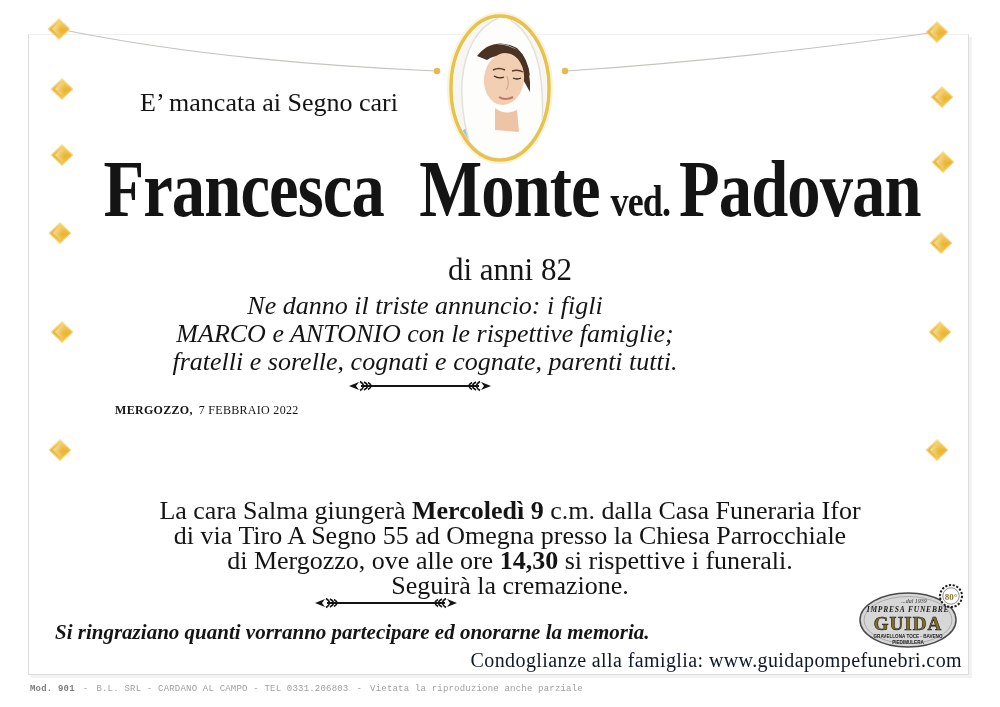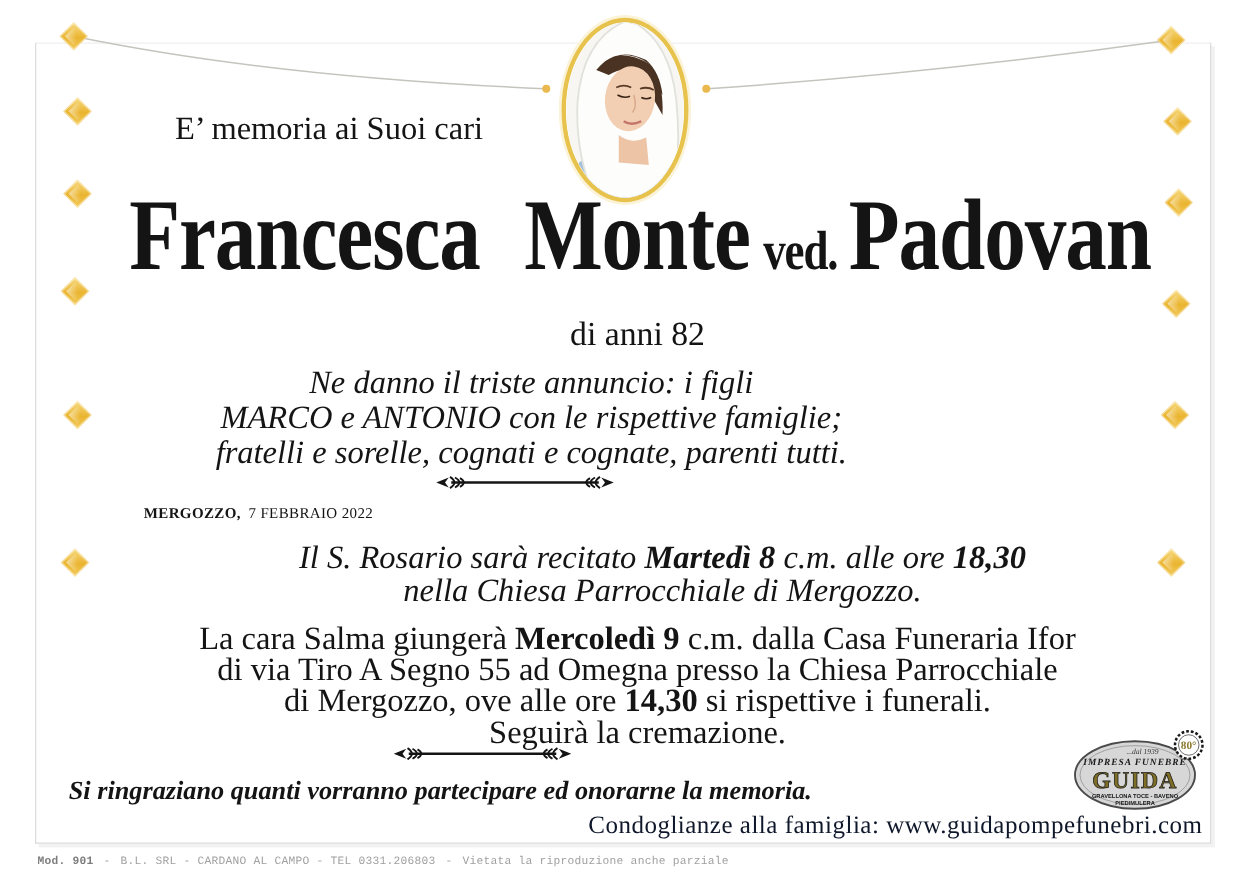--- a/index.html
+++ b/index.html
@@ -28,21 +28,21 @@
   .madonna{position:absolute;left:447px;top:12px;width:106px;height:152px;}
 
   
   .intro{position:absolute;left:140px;top:88px;font-size:26px;}
   .title-row{position:absolute;left:0;top:151px;width:1000px;text-align:center;padding-left:12px;}
   .title-scale{display:inline-block;transform:scale(0.9,1.1);transform-origin:50% 50%;
     white-space:nowrap;font-weight:bold;font-size:74px;letter-spacing:-1px;line-height:1.05;}
   .t-names{word-spacing:22px;}
   .t-small{font-size:40px;font-weight:bold;margin:0 10px 0 12px;}
   .age-line{position:absolute;left:0;top:252px;width:1000px;text-align:center;
-    padding-left:20px;box-sizing:border-box;font-size:27px;}
+    padding-left:20px;box-sizing:border-box;font-size:31px;}
   .family{position:absolute;left:0;top:292px;width:818px;text-align:center;
     padding-left:32px;box-sizing:border-box;font-style:italic;font-size:26px;line-height:28px;}
   .divider{position:absolute;width:150px;height:14px;}
   .dateline{position:absolute;left:115px;top:403px;font-size:12px;letter-spacing:0.3px;}
   .dateline .place{font-weight:bold;}
   .dateline .date{margin-left:6px;}
   .rosary{position:absolute;left:0;top:432px;width:1000px;text-align:center;
     padding-left:60px;box-sizing:border-box;font-style:italic;font-size:26px;line-height:27px;}
   .funeral{position:absolute;left:0;top:498px;width:1000px;text-align:center;
     padding-left:20px;box-sizing:border-box;font-size:26px;line-height:25px;}
@@ -89,21 +89,21 @@
       <path d="M65 59 Q71 57 76 60" stroke="#5a3c28" stroke-width="1.4" fill="none"></path>
       <path d="M47 64 Q52 67 57 65" stroke="#3a2417" stroke-width="1.3" fill="none"></path>
       <path d="M66 66 Q70 68 74 66" stroke="#3a2417" stroke-width="1.3" fill="none"></path>
       <path d="M60 64 Q63 73 59 78" stroke="#d8a98b" stroke-width="1.2" fill="none"></path>
       <path d="M52 85 Q58 89 66 85" stroke="#c4756a" stroke-width="2" fill="none"></path>
       <path d="M48 96 Q58 104 70 98 L72 120 L48 118 Z" fill="#eec4a6"></path>
       <path d="M28 40 Q48 24 74 40 Q60 30 44 32 Z" fill="#ffffff"></path>
     </g>
   </svg>
 
-  <div class="intro">E’ memoria ai Suoi cari</div>
+  <div class="intro">E’ mancata ai Segno cari</div>
 
   <div class="title-row">
     <span class="title-scale">
       <span class="t-names">Francesca Monte</span><span class="t-small">ved.</span><span class="t-surname">Padovan</span>
     </span>
   </div>
 
   <div class="age-line">di anni 82</div>
 
   <div class="family">
@@ -121,24 +121,20 @@
     <path d="M146 7 L136 3 L139 7 L136 11 Z" fill="#141414"></path>
     <path d="M135 2.5 Q128 7 135 11.5" stroke="#141414" stroke-width="1.5" fill="none"></path>
     <path d="M131 3 Q124 7 131 11" stroke="#141414" stroke-width="1.5" fill="none"></path>
     <path d="M127 3.5 Q121 7 127 10.5" stroke="#141414" stroke-width="1.5" fill="none"></path>
   </svg>
 
   <div class="dateline">
     <span class="place">MERGOZZO,</span><span class="date">7 FEBBRAIO 2022</span>
   </div>
 
-  <div class="rosary">
-    <div><span>Il S. Rosario sarà recitato </span><b>Martedì 8</b><span> c.m. alle ore </span><b>18,30</b></div>
-    <div>nella Chiesa Parrocchiale di Mergozzo.</div>
-  </div>
 
   <div class="funeral">
     <div><span>La cara Salma giungerà </span><b>Mercoledì 9</b><span> c.m. dalla Casa Funeraria Ifor</span></div>
     <div>di via Tiro A Segno 55 ad Omegna presso la Chiesa Parrocchiale</div>
     <div><span>di Mergozzo, ove alle ore </span><b>14,30</b><span> si rispettive i funerali.</span></div>
     <div>Seguirà la cremazione.</div>
   </div>
 
   <svg class="divider" style="left:311px;top:596px;" viewBox="0 0 150 14">
     <line x1="16" y1="7" x2="134" y2="7" stroke="#141414" stroke-width="2"></line>

